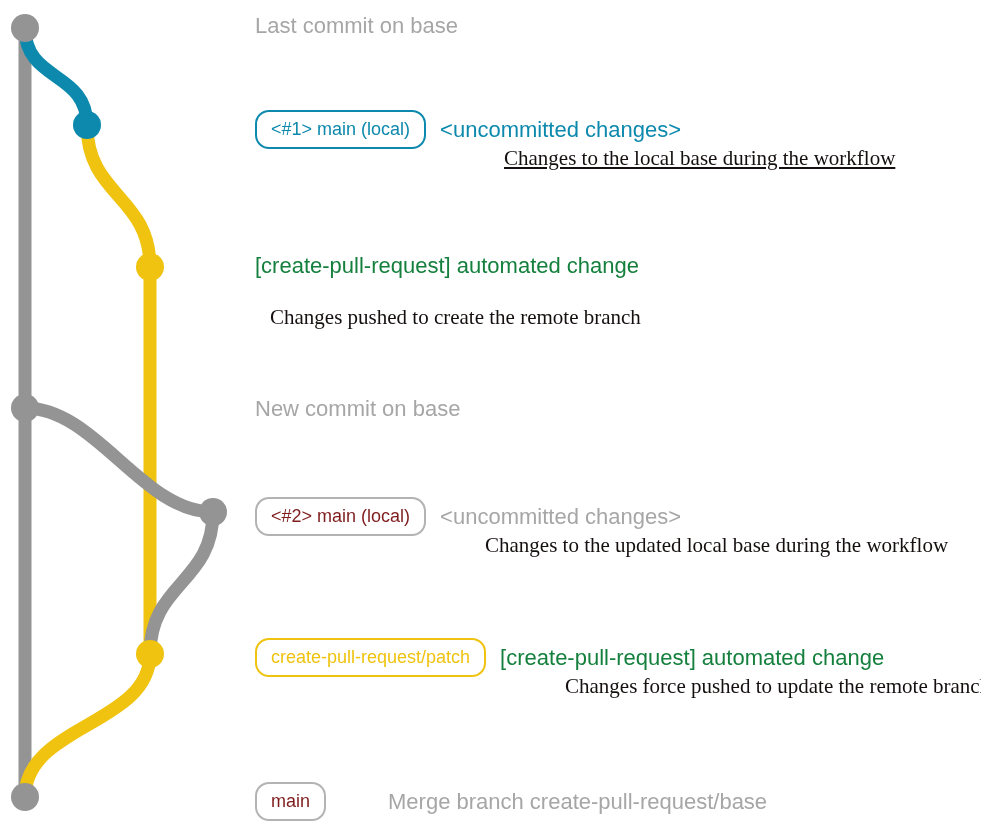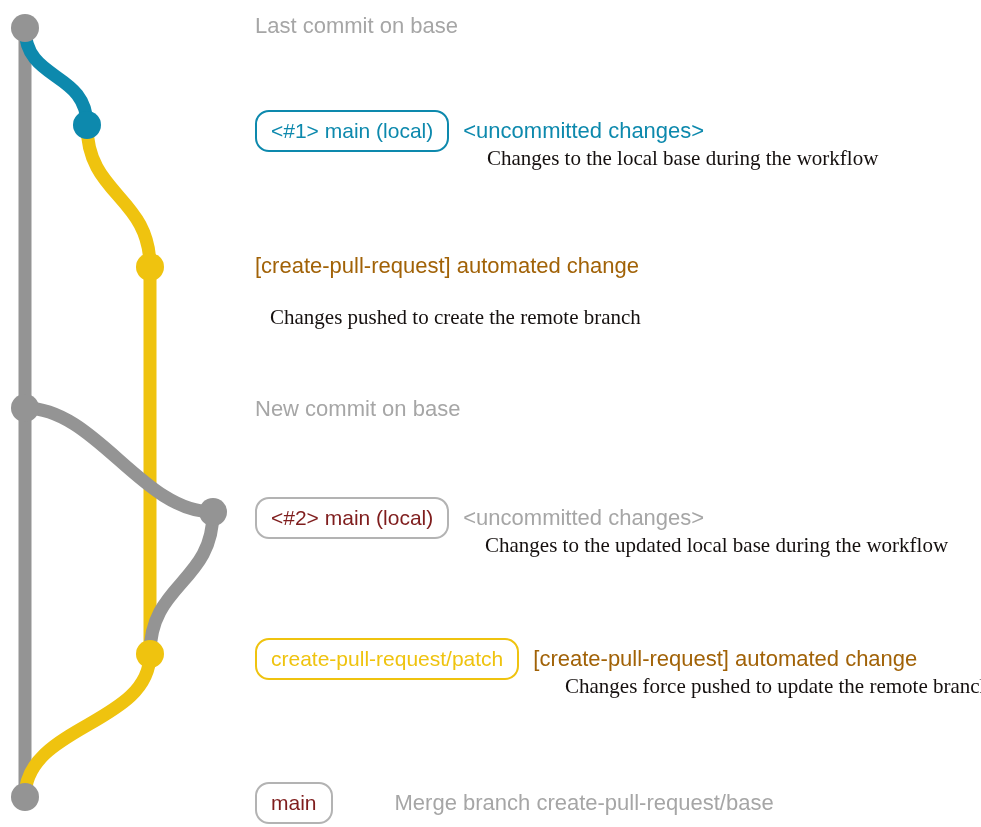--- a/index.html
+++ b/index.html
@@ -39,38 +39,38 @@
     align-items: center;
     white-space: nowrap;
   }
 
   
   .pill {
     display: inline-block;
     border: 2px solid #949494;
     border-radius: 14px;
     color: #949494;
-    font-size: 21px;
+    font-size: 18px;
     line-height: 1;
     padding: 8px 14px 9px 14px;
     background: #ffffff;
     box-sizing: border-box;
   }
   .pill.blue   { border-color: #0d89ad; color: #0d89ad; }
   .pill.yellow { border-color: #efc30f; color: #efc30f; }
   .pill.gray   { border-color: #b3b3b3; color: #7f1d1d; }
 
   
   .subject {
     font-size: 22px;
     line-height: 1;
     color: #949494;
   }
   .subject.blue   { color: #0d89ad; }
-  .subject.yellow { color: #a16207; }
+  .subject.yellow { color: #15803d; }
   .subject.gray   { color: #a6a6a6; }
 
   .pill + .subject { margin-left: 14px; }
 
   
   .desc {
     position: absolute;
     font-family: "Liberation Serif", "DejaVu Serif", serif;
     font-size: 21px;
     line-height: 1;
@@ -114,21 +114,21 @@
 <div class="labels-layer">
 
   <div class="row" style="left:255px; top:15px;">
     <span class="subject gray">Last commit on base</span>
   </div>
 
   <div class="row" style="left:255px; top:110px;">
     <span class="pill blue">&lt;#1&gt; main (local)</span>
     <span class="subject blue">&lt;uncommitted changes&gt;</span>
   </div>
-  <div class="desc" style="left:487px; top:148px;">Changes to the local base during the workflow</div>
+  <div class="desc" style="left:504px; top:148px;text-decoration:underline;">Changes to the local base during the workflow</div>
 
   <div class="row" style="left:255px; top:255px;">
     <span class="subject yellow">[create-pull-request] automated change</span>
   </div>
   <div class="desc" style="left:270px; top:307px;">Changes pushed to create the remote branch</div>
 
   <div class="row" style="left:255px; top:398px;">
     <span class="subject gray">New commit on base</span>
   </div>
 

